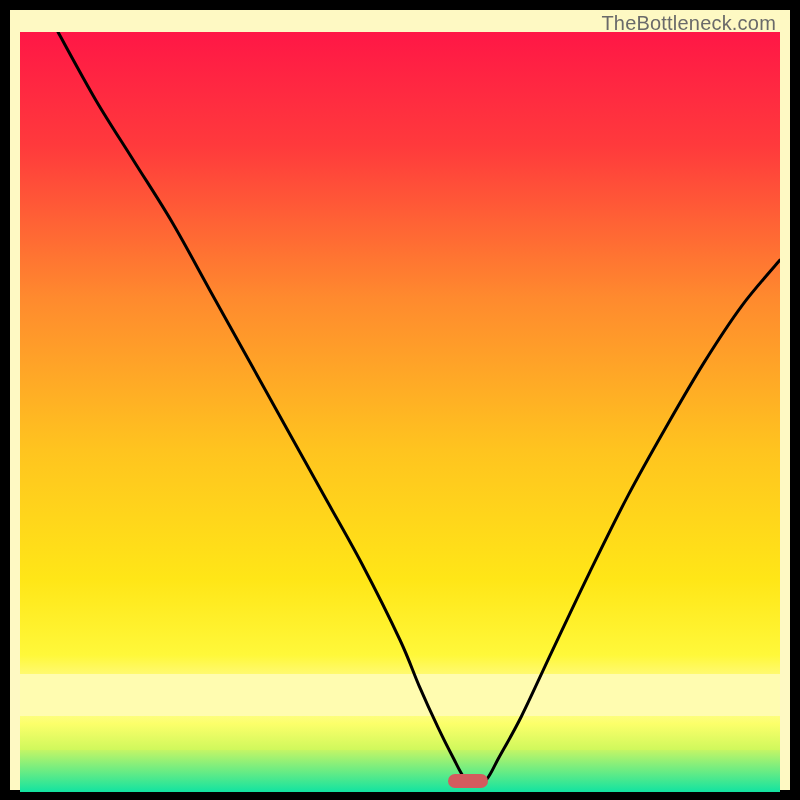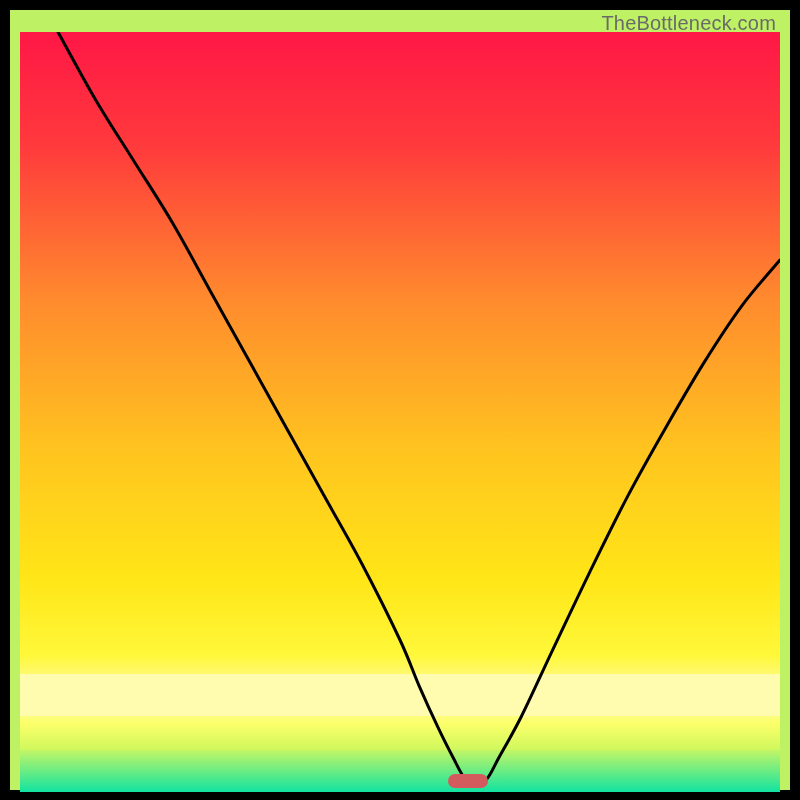--- a/index.html
+++ b/index.html
@@ -10,21 +10,21 @@
     background: #000;
     overflow: hidden;
     font-family: Arial, Helvetica, sans-serif;
   }
   .frame {
     position: absolute;
     left: 10px;
     top: 10px;
     width: 780px;
     height: 780px;
-    background: #bef264;
+    background: #fef9c3;
   }
   .plot-area {
     position: absolute;
     left: 10px;
     top: 22px;
     width: 760px;
     height: 760px;
     overflow: hidden;
   }
   .gradient {

